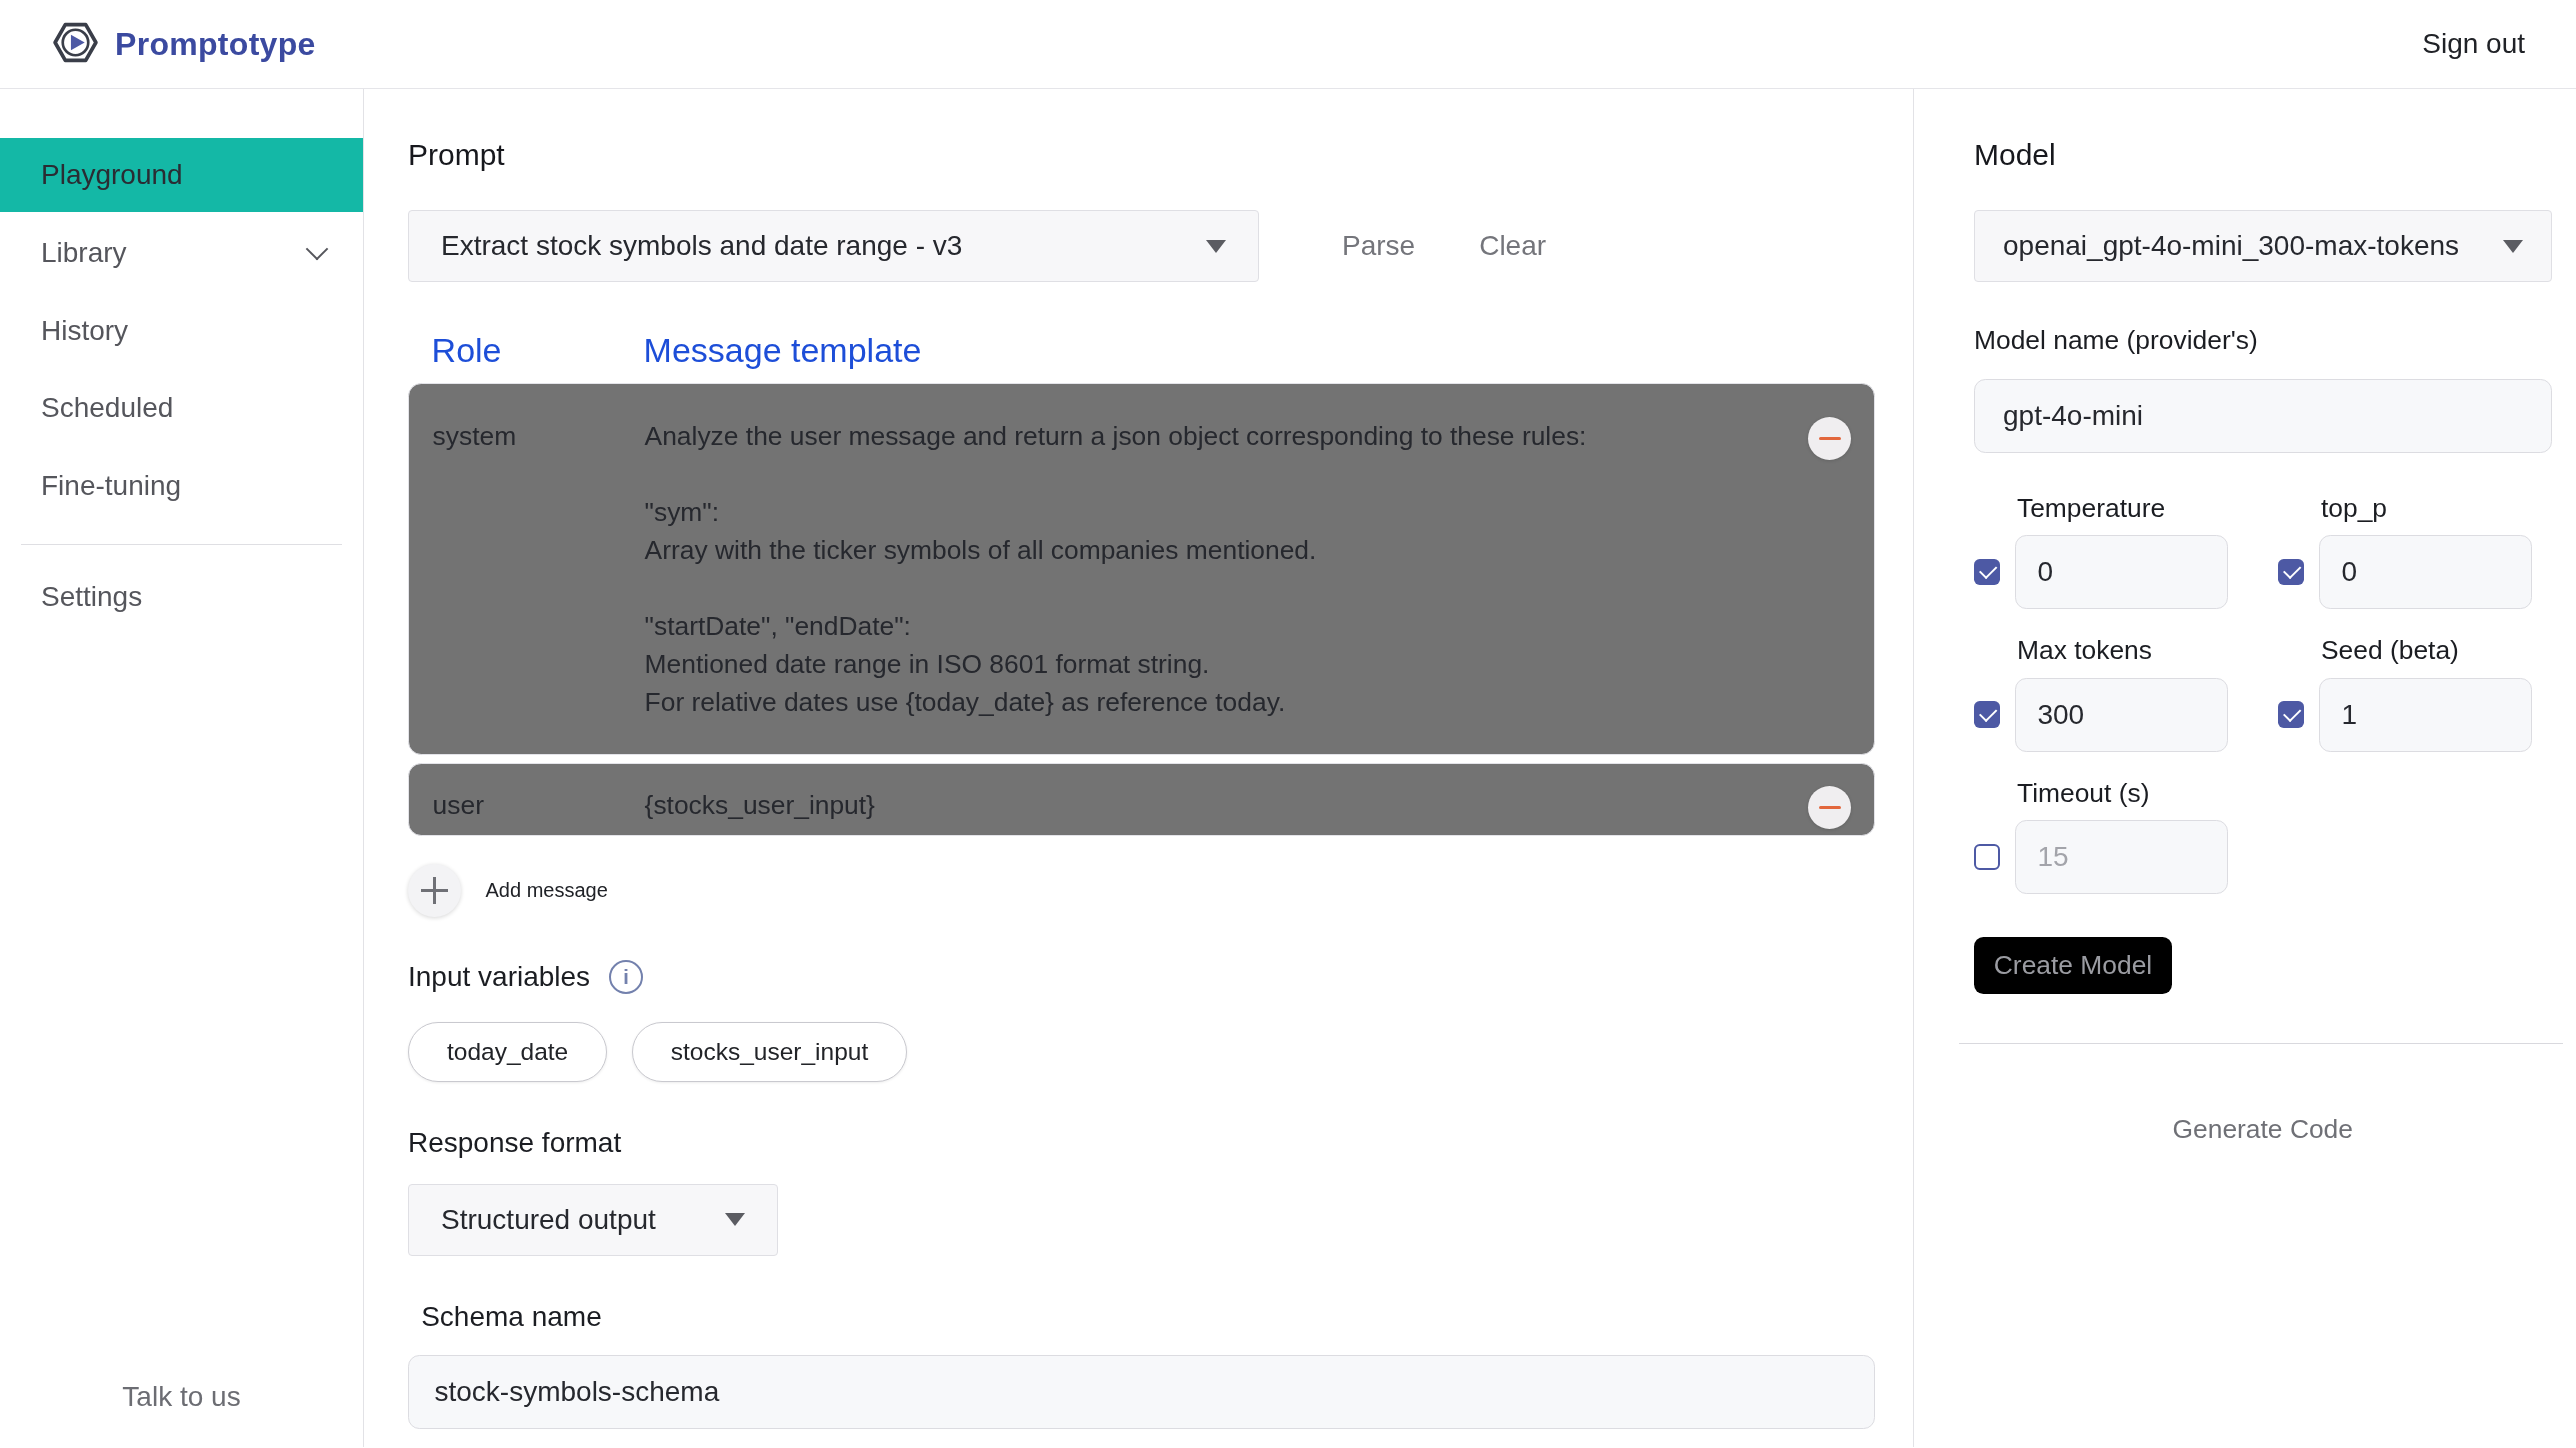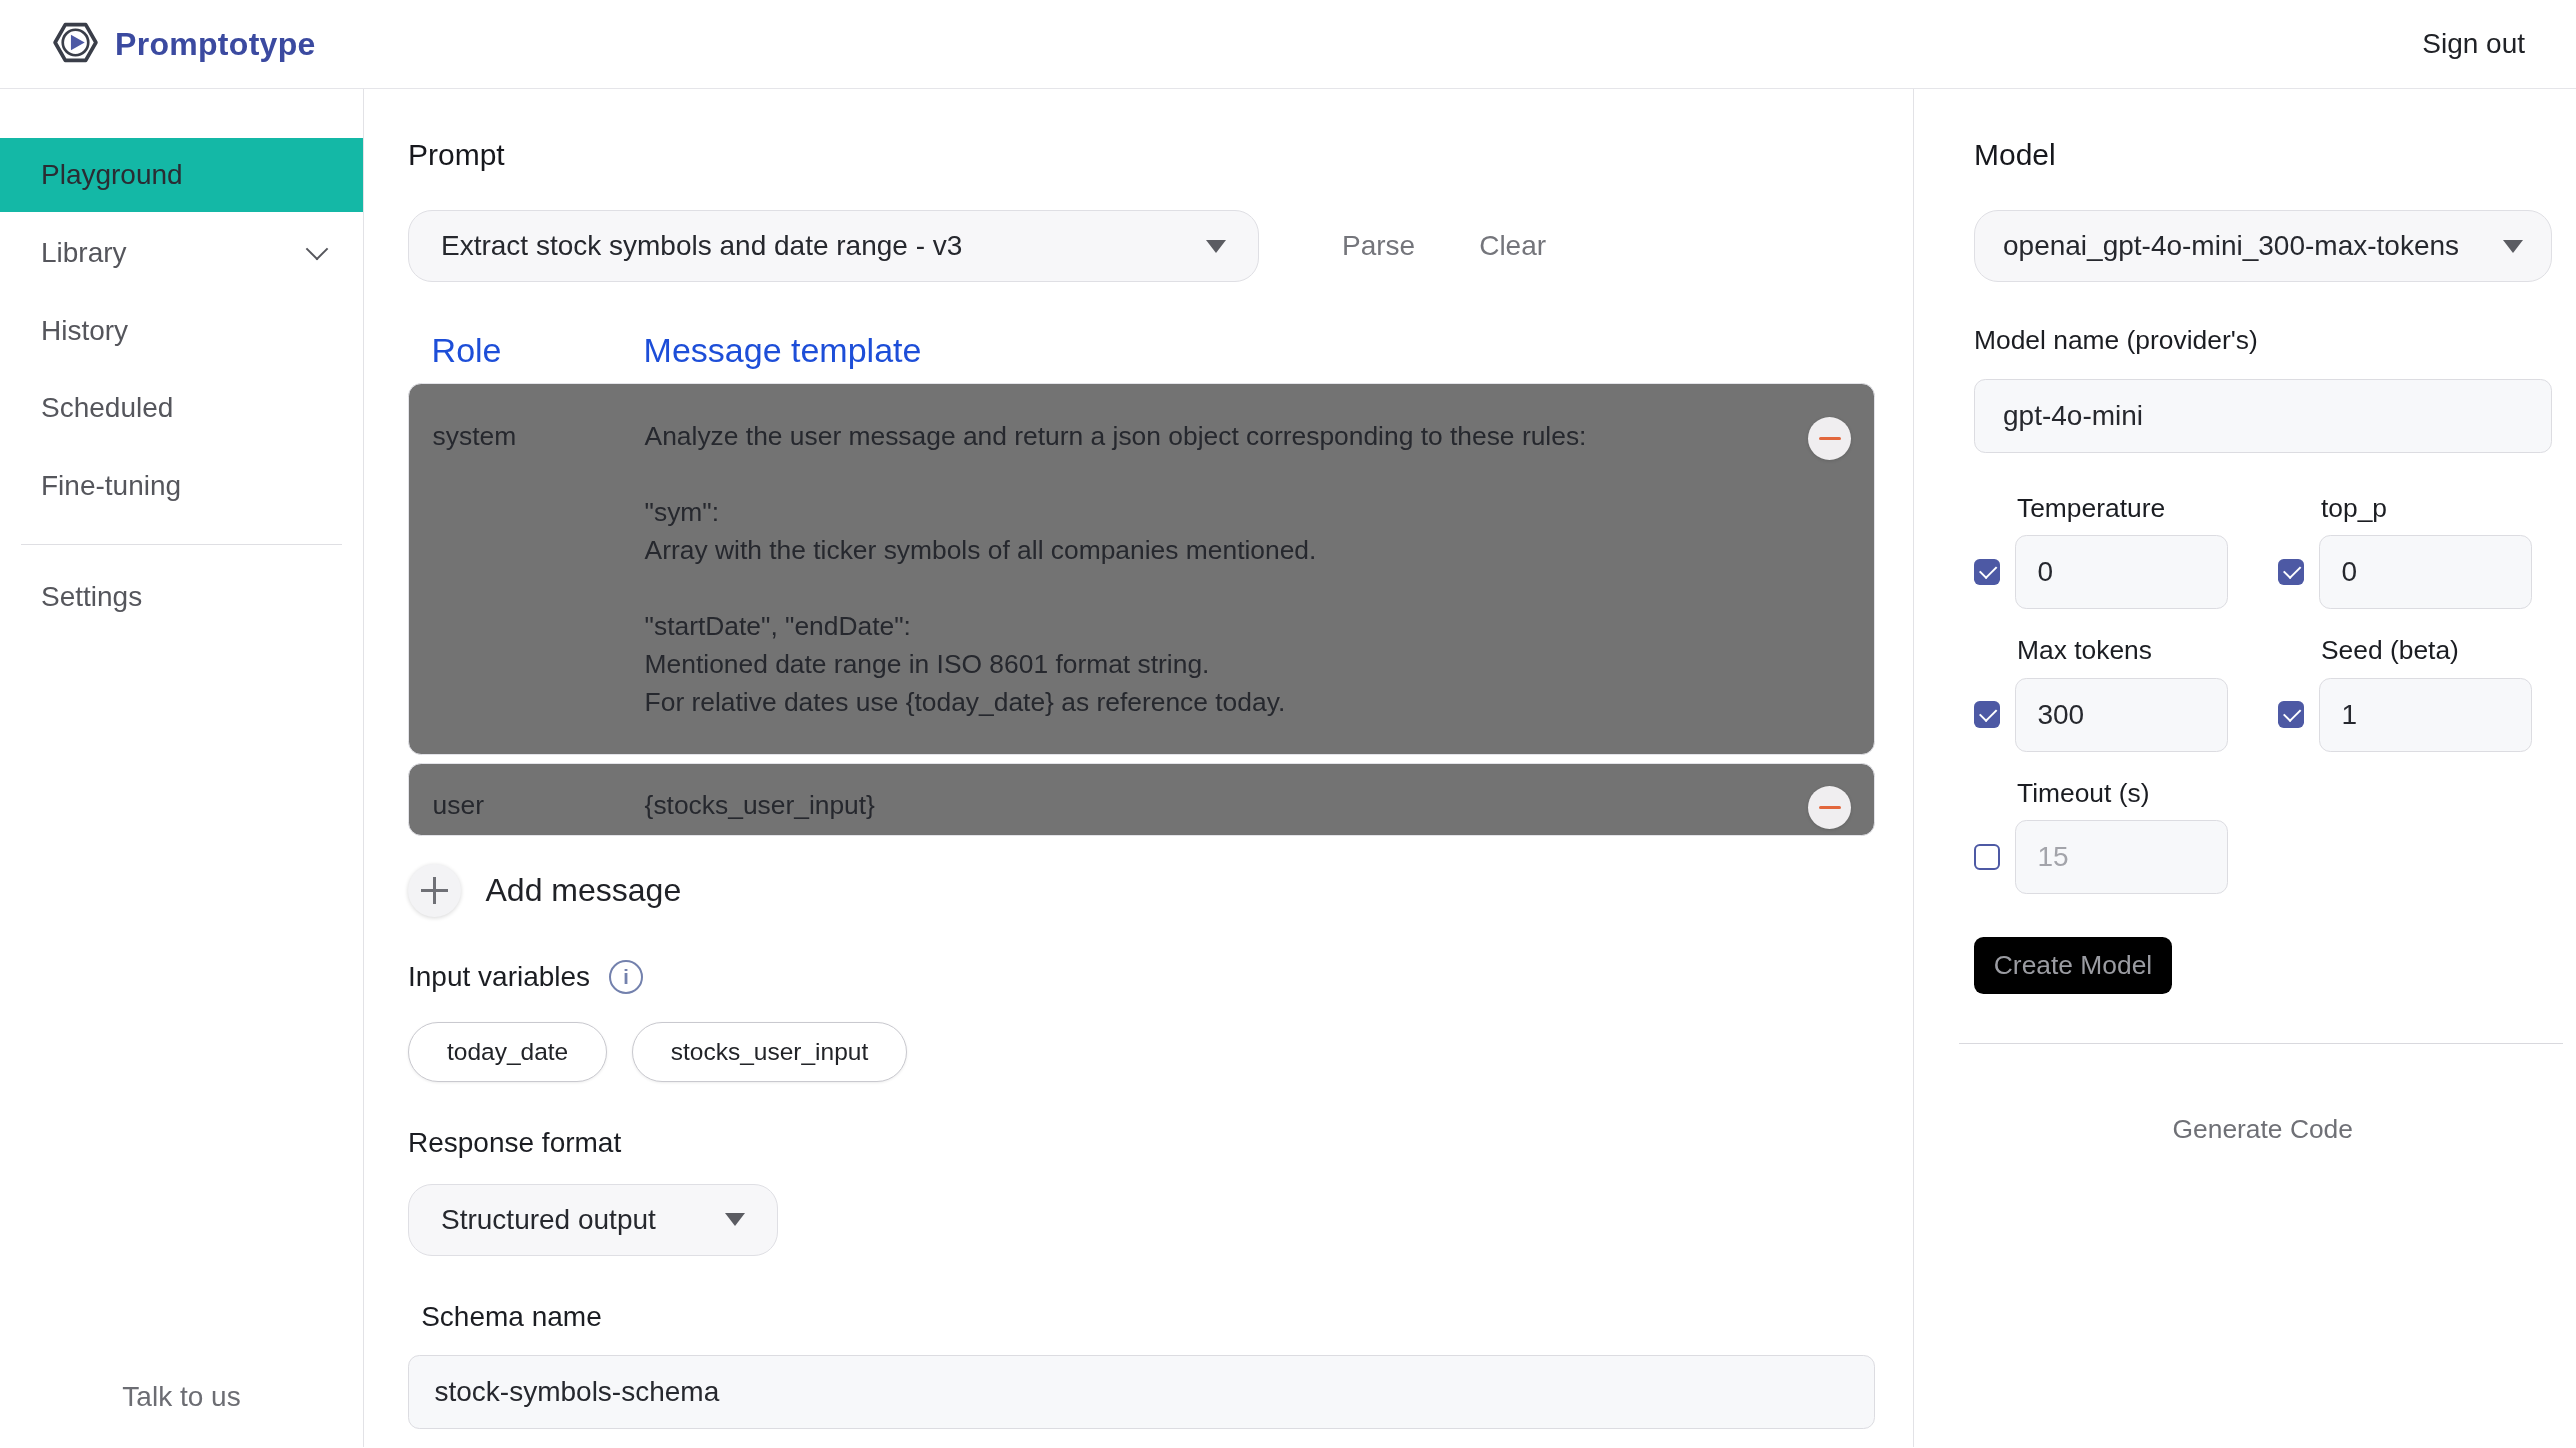--- a/index.html
+++ b/index.html
@@ -25,21 +25,21 @@
   .chev { width:16px; height:16px; border-right:2.8px solid #55565c; border-bottom:2.8px solid #55565c;
     transform:rotate(45deg) translate(-2.8px,-2.8px); }
   .side-divider { border:none; border-top:1.9px solid #dfdfe3; margin:21px 21px 15px 21px; }
   .talk { position:absolute; bottom:34px; left:0; right:0; text-align:center;
     font-size:28px; color:#6c6d73; background:none; border:none; font-family:inherit; cursor:pointer; }
 
   
   .main { flex:1; min-width:0; padding:49px 0 0 44px; }
   .section-title { font-size:30px; font-weight:400; color:#17181d; margin-bottom:38px; }
 
-  .select { background:#f7f7f9; border:1.9px solid #dfdfe4; border-radius:24px; height:72px;
+  .select { background:#f7f7f9; border:1.9px solid #dfdfe4; border-radius:4px; height:72px;
     display:flex; align-items:center; justify-content:space-between; padding:0 32px;
     font-size:28px; color:#26282e; cursor:pointer; }
   .caret { width:0; height:0; border-left:10.4px solid transparent; border-right:10.4px solid transparent;
     border-top:13.2px solid #5b5c62; }
 
   .prompt-controls { display:flex; align-items:center; }
   .prompt-select { width:851px; }
   .text-btn { font-size:28px; color:#74757b; background:none; border:none; font-family:inherit; cursor:pointer; }
   .parse-btn { margin-left:83px; }
   .clear-btn { margin-left:64px; }
@@ -58,21 +58,21 @@
     display:flex; align-items:center; justify-content:center; flex-shrink:0; cursor:pointer;
     box-shadow:0 0.9px 3.8px rgba(0,0,0,.14); }
   .minus-line { width:22.6px; height:2.8px; background:#e2663c; border-radius:1.9px; }
 
   .add-row { display:flex; align-items:center; margin-top:28px; }
   .plus-btn { width:53px; height:53px; border-radius:50%; background:#f3f3f5; border:none;
     position:relative; box-shadow:0 0.9px 4.7px rgba(0,0,0,.16); cursor:pointer; flex-shrink:0; }
   .plus-btn::before, .plus-btn::after { content:''; position:absolute; background:#6f7076; }
   .plus-btn::before { width:26.4px; height:2.8px; left:13.2px; top:25px; }
   .plus-btn::after  { width:2.8px; height:26.4px; left:25px; top:13.2px; }
-  .add-label { margin-left:24.5px; font-size:32px; color:#202227; font-weight:500; }
+  .add-label { margin-left:24.5px; font-size:20px; color:#202227; font-weight:500; }
 
   .inputvars-row { display:flex; align-items:center; margin-top:43px; }
   .label-30 { font-size:28px; color:#1b1d22; }
   .info-icon { width:34px; height:34px; border:2.8px solid #7381ad; border-radius:50%; margin-left:19px;
     display:flex; align-items:center; justify-content:center; color:#7381ad; font-size:20px;
     font-weight:600; cursor:pointer; }
   .info-icon::before { content:'i'; }
 
   .pills { display:flex; gap:24.5px; margin-top:28px; }
   .pill { height:60px; border:1.9px solid #c9c9cf; border-radius:32px; background:#fff;

